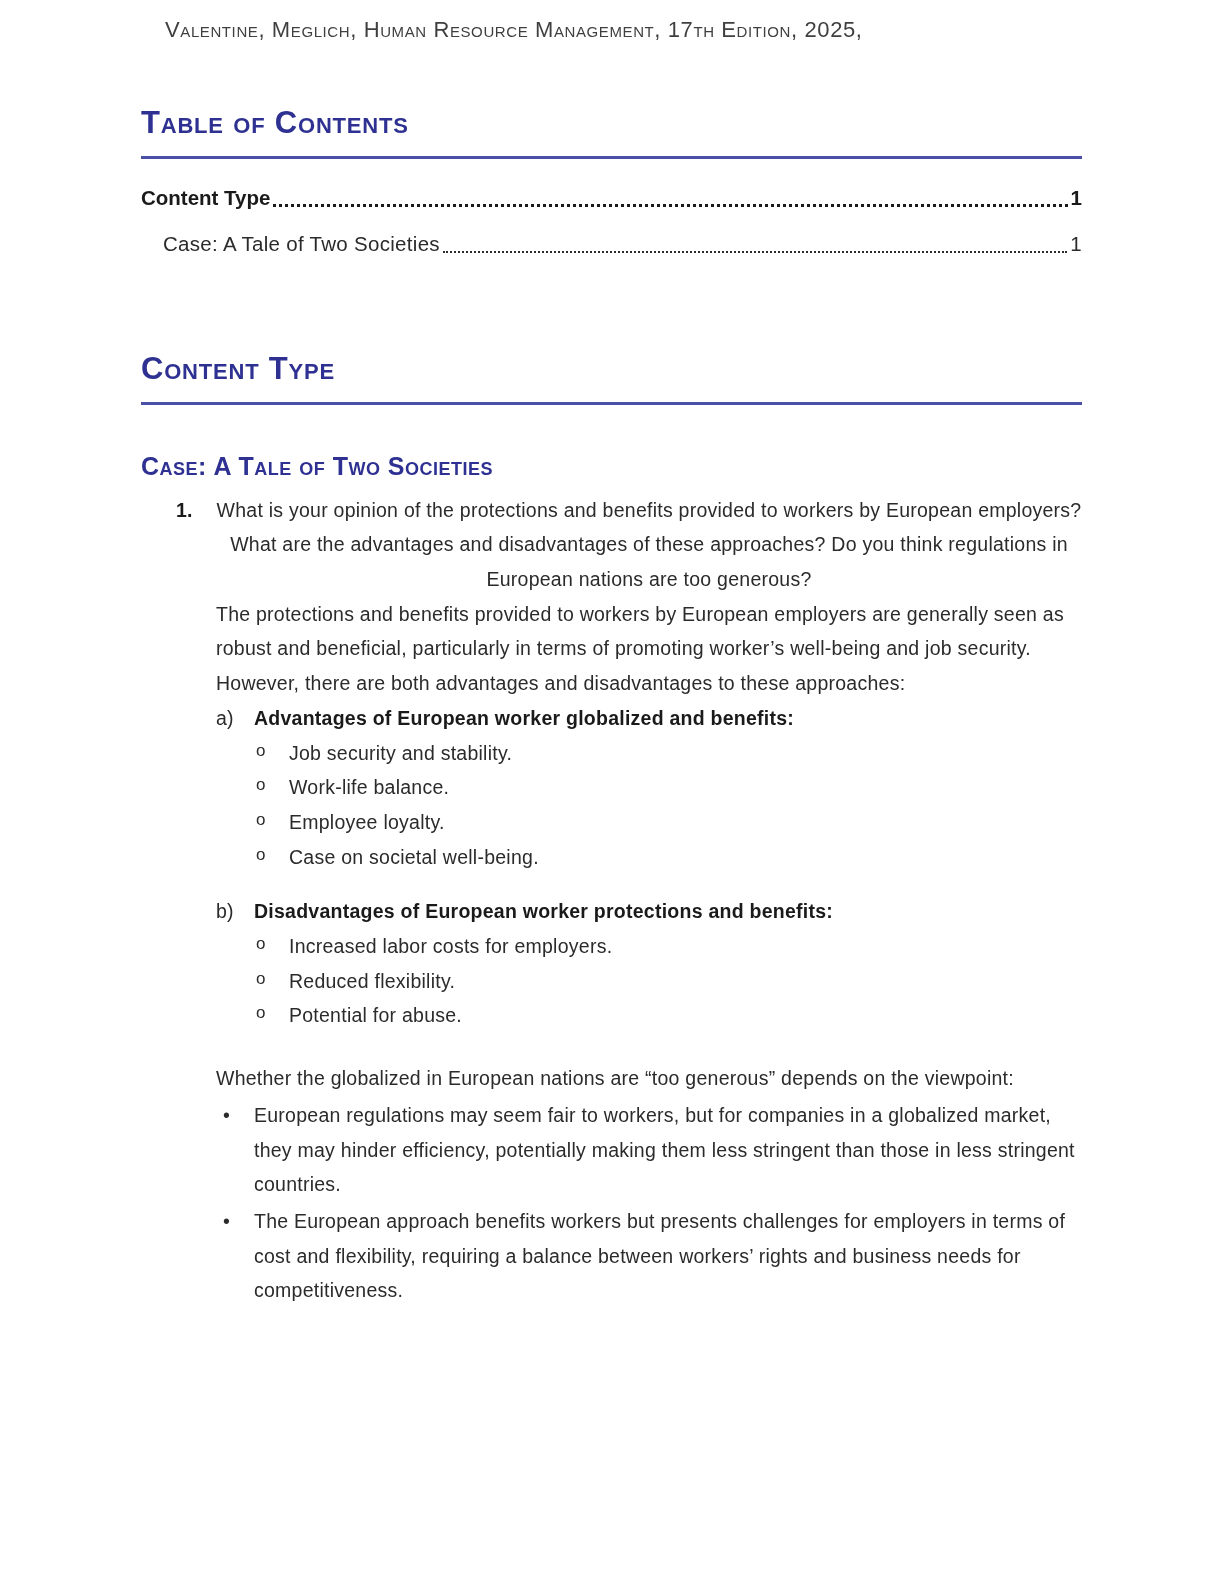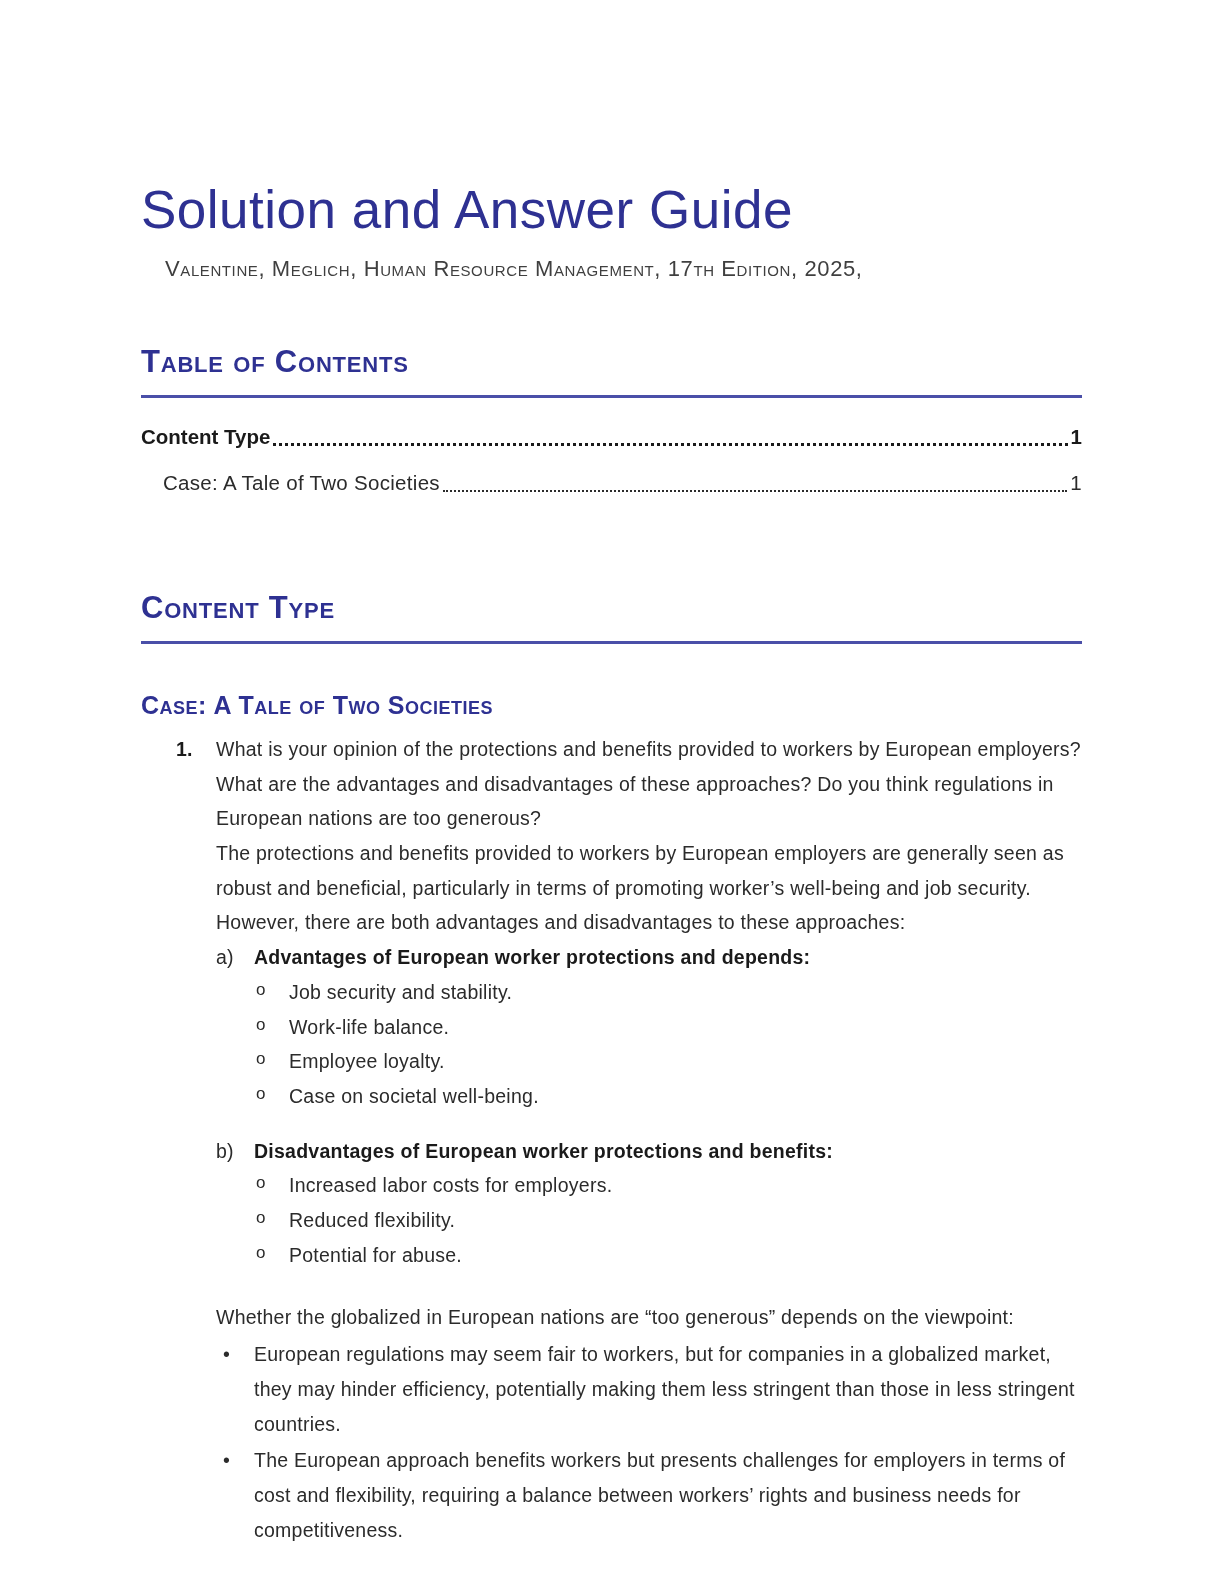--- a/index.html
+++ b/index.html
@@ -98,21 +98,21 @@
     display: flex;
     margin-top: 12px;
   }
   .q-num {
     width: 40px;
     margin-left: 35px;
     flex: none;
     font-weight: 700;
     color: #1a1a1a;
   }
-  .q-text { flex: 1; }
+  .q-text { flex: 1; text-align: center; }
 
   .solution-block { margin-left: 75px; }
   .solution-label {
     margin-top: 22px;
     font-weight: 700;
     color: #1a1a1a;
   }
 
   .alpha-row { display: flex; }
   .alpha-row.second { margin-top: 20px; }
@@ -129,21 +129,20 @@
   .top-bullet-row { display: flex; margin-left: 7px; margin-top: 2px; }
   .b-marker { width: 31px; flex: none; }
   .b-text { flex: 1; }
 </style>
 </head>
 <body>
 
 <div class="page">
   <div class="content">
 
-    <div class="doc-title">Solution and Answer Guide</div>
     <div class="doc-subtitle">
       <div>Valentine, Meglich, Human Resource Management, 17th Edition, 2025,</div>
     </div>
 
     <div class="h1 toc-heading">Table of Contents</div>
 
     <div class="toc-list">
       <div class="toc-row level-1">
         <span class="toc-label">Content Type</span>
         <span class="toc-dots"></span>
@@ -163,21 +162,21 @@
     <div class="question-row body-text">
       <span class="q-num">1.</span>
       <span class="q-text">What is your opinion of the protections and benefits provided to workers by European employers? What are the advantages and disadvantages of these approaches? Do you think regulations in European nations are too generous?</span>
     </div>
 
     <div class="solution-block body-text">
       <div class="solution-intro">The protections and benefits provided to workers by European employers are generally seen as robust and beneficial, particularly in terms of promoting worker’s well-being and job security. However, there are both advantages and disadvantages to these approaches:</div>
 
       <div class="alpha-row">
         <span class="alpha-label">a)</span>
-        <span class="alpha-text">Advantages of European worker protections and depends:</span>
+        <span class="alpha-text">Advantages of European worker globalized and benefits:</span>
       </div>
       <div class="sub-bullets">
         <div class="sub-bullet-row">
           <span class="o-marker">o</span>
           <span class="o-text">Job security and stability.</span>
         </div>
         <div class="sub-bullet-row">
           <span class="o-marker">o</span>
           <span class="o-text">Work-life balance.</span>
         </div>

